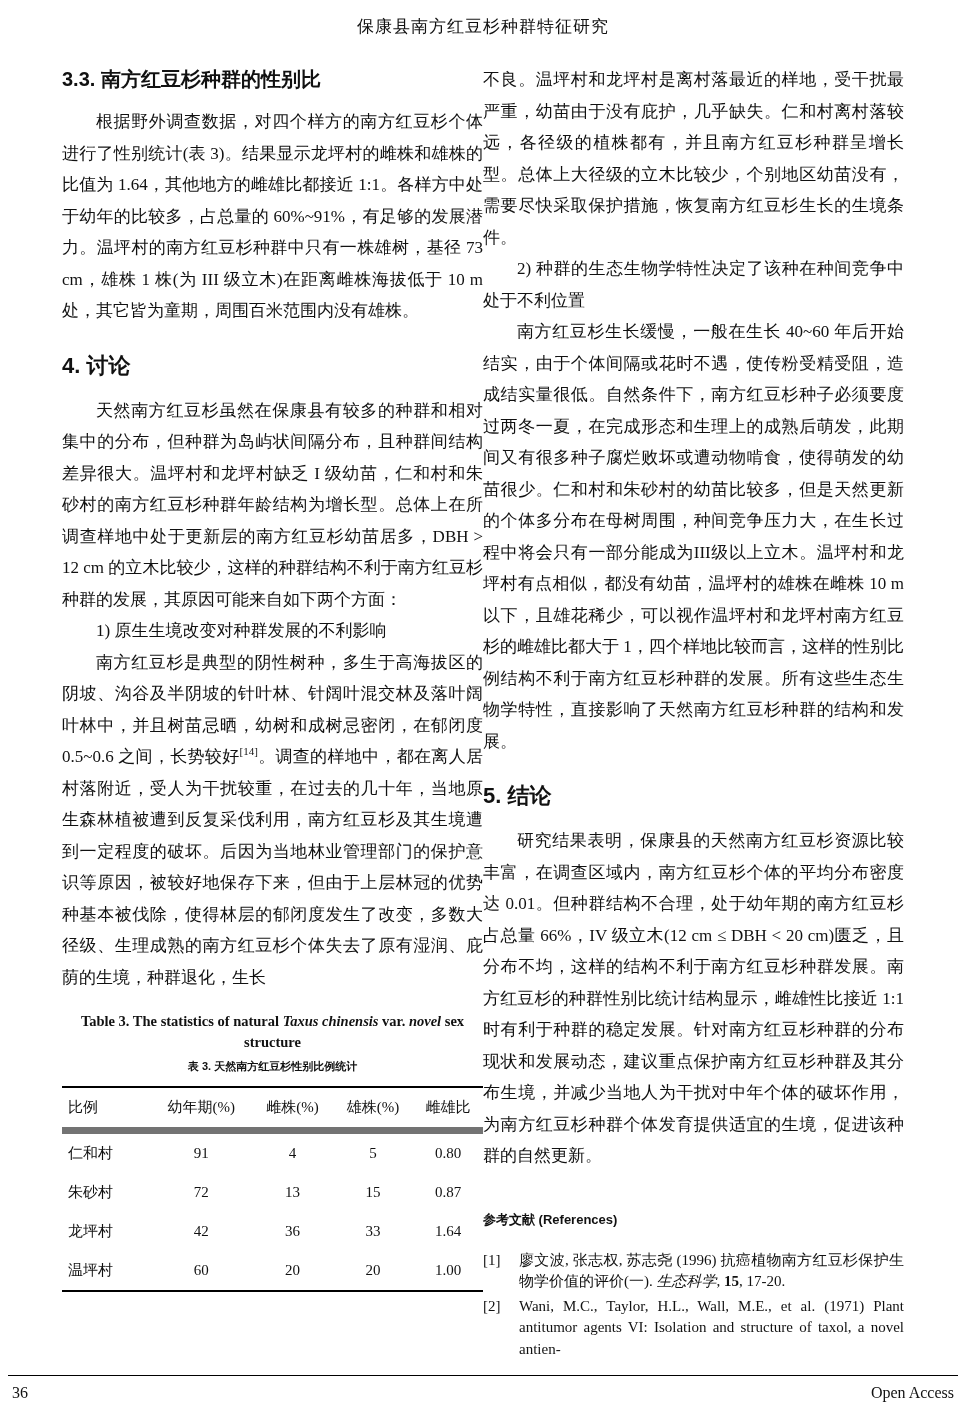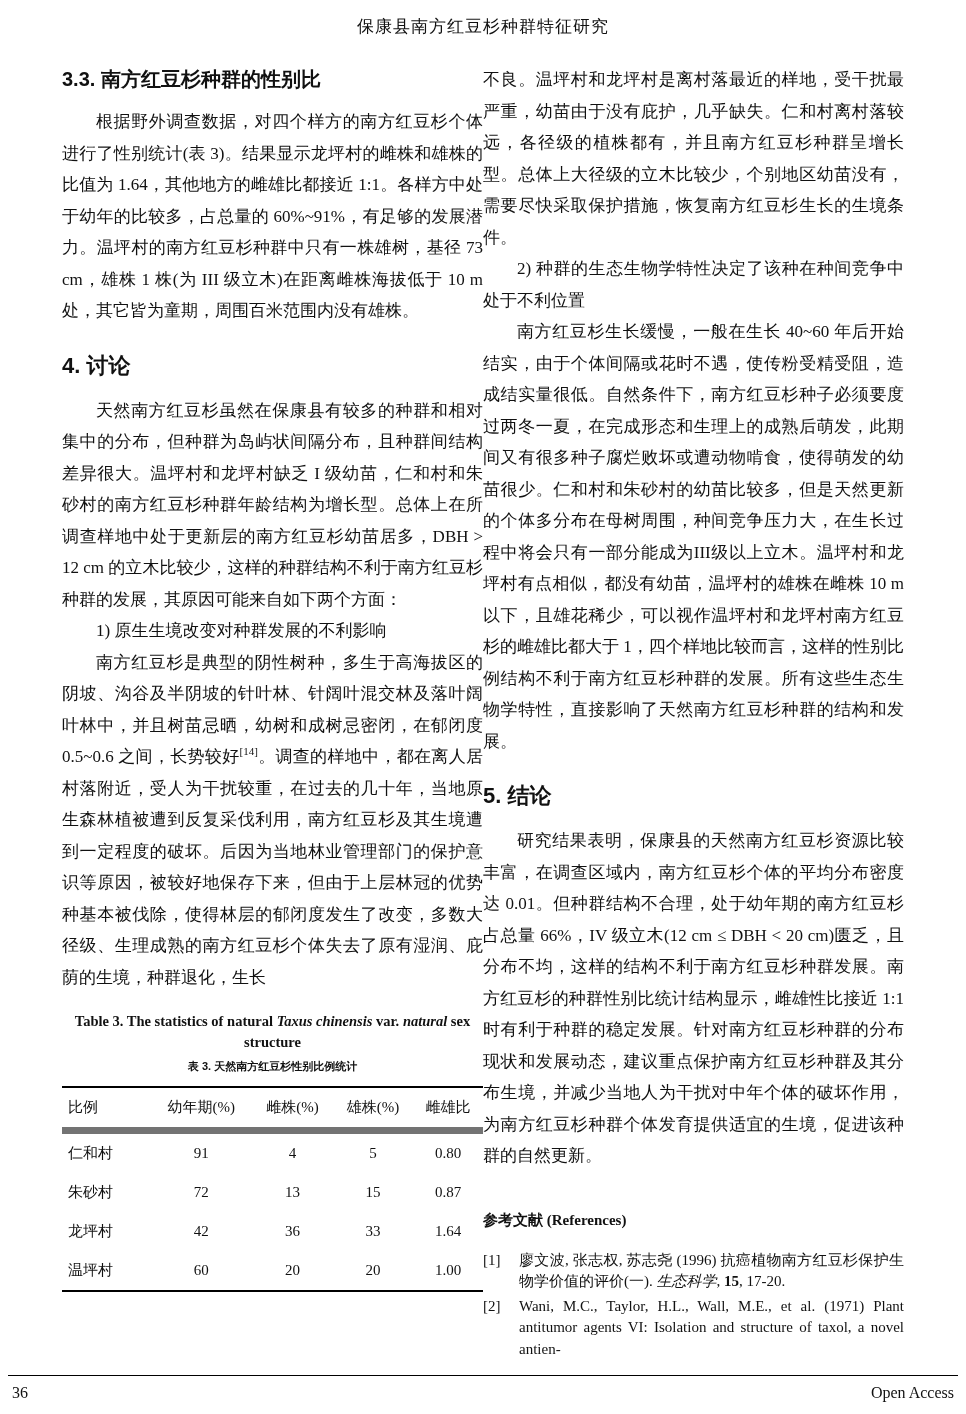--- a/index.html
+++ b/index.html
@@ -40,22 +40,22 @@
     margin: 2px 0 14px 0;
   }
   .h-main {
     font-family: "Liberation Sans", "DejaVu Sans", sans-serif;
     font-size: 22px;
     font-weight: bold;
     line-height: 29px;
     margin: 24px 0 15px 0;
   }
   .refs-heading {
-    font-family: Liberation Serif, serif;
-    font-size: 15px;
+    font-family: Liberation Sans, sans-serif;
+    font-size: 13px;
     font-weight: bold;
     line-height: 28px;
     margin: 34px 0 16px 0;
   }
   sup.ref-sup { font-size: 11px; line-height: 0; vertical-align: super; }
 
   .table-block { margin-top: 18px; }
   .tcap-en {
     font-size: 14.5px;
     font-weight: bold;
@@ -127,21 +127,21 @@
     <section class="col">
       <h2 class="h-sub">3.3. 南方红豆杉种群的性别比</h2>
       <p class="body indent">根据野外调查数据，对四个样方的南方红豆杉个体进行了性别统计(表 3)。结果显示龙坪村的雌株和雄株的比值为 1.64，其他地方的雌雄比都接近 1:1。各样方中处于幼年的比较多，占总量的 60%~91%，有足够的发展潜力。温坪村的南方红豆杉种群中只有一株雄树，基径 73 cm，雄株 1 株(为 III 级立木)在距离雌株海拔低于 10 m 处，其它皆为童期，周围百米范围内没有雄株。</p>
 
       <h1 class="h-main">4. 讨论</h1>
       <p class="body indent">天然南方红豆杉虽然在保康县有较多的种群和相对集中的分布，但种群为岛屿状间隔分布，且种群间结构差异很大。温坪村和龙坪村缺乏 I 级幼苗，仁和村和朱砂村的南方红豆杉种群年龄结构为增长型。总体上在所调查样地中处于更新层的南方红豆杉幼苗居多，DBH &gt; 12 cm 的立木比较少，这样的种群结构不利于南方红豆杉种群的发展，其原因可能来自如下两个方面：</p>
       <p class="body indent">1) 原生生境改变对种群发展的不利影响</p>
       <p class="body indent"><span>南方红豆杉是典型的阴性树种，多生于高海拔区的阴坡、沟谷及半阴坡的针叶林、针阔叶混交林及落叶阔叶林中，并且树苗忌晒，幼树和成树忌密闭，在郁闭度 0.5~0.6 之间，长势较好</span><sup class="ref-sup">[14]</sup><span>。调查的样地中，都在离人居村落附近，受人为干扰较重，在过去的几十年，当地原生森林植被遭到反复采伐利用，南方红豆杉及其生境遭到一定程度的破坏。后因为当地林业管理部门的保护意识等原因，被较好地保存下来，但由于上层林冠的优势种基本被伐除，使得林层的郁闭度发生了改变，多数大径级、生理成熟的南方红豆杉个体失去了原有湿润、庇荫的生境，种群退化，生长</span></p>
 
       <div class="table-block">
-        <div class="tcap-en"><span>Table 3. The statistics of natural </span><i>Taxus chinensis</i><span> var. </span><i>natural</i><span> sex structure</span></div>
+        <div class="tcap-en"><span>Table 3. The statistics of natural </span><i>Taxus chinensis</i><span> var. </span><i>novel</i><span> sex structure</span></div>
         <div class="tcap-zh">表 3. 天然南方红豆杉性别比例统计</div>
         <table class="data-table">
           <thead>
             <tr>
               <th class="c0">比例</th>
               <th>幼年期(%)</th>
               <th>雌株(%)</th>
               <th>雄株(%)</th>
               <th>雌雄比</th>
             </tr>

